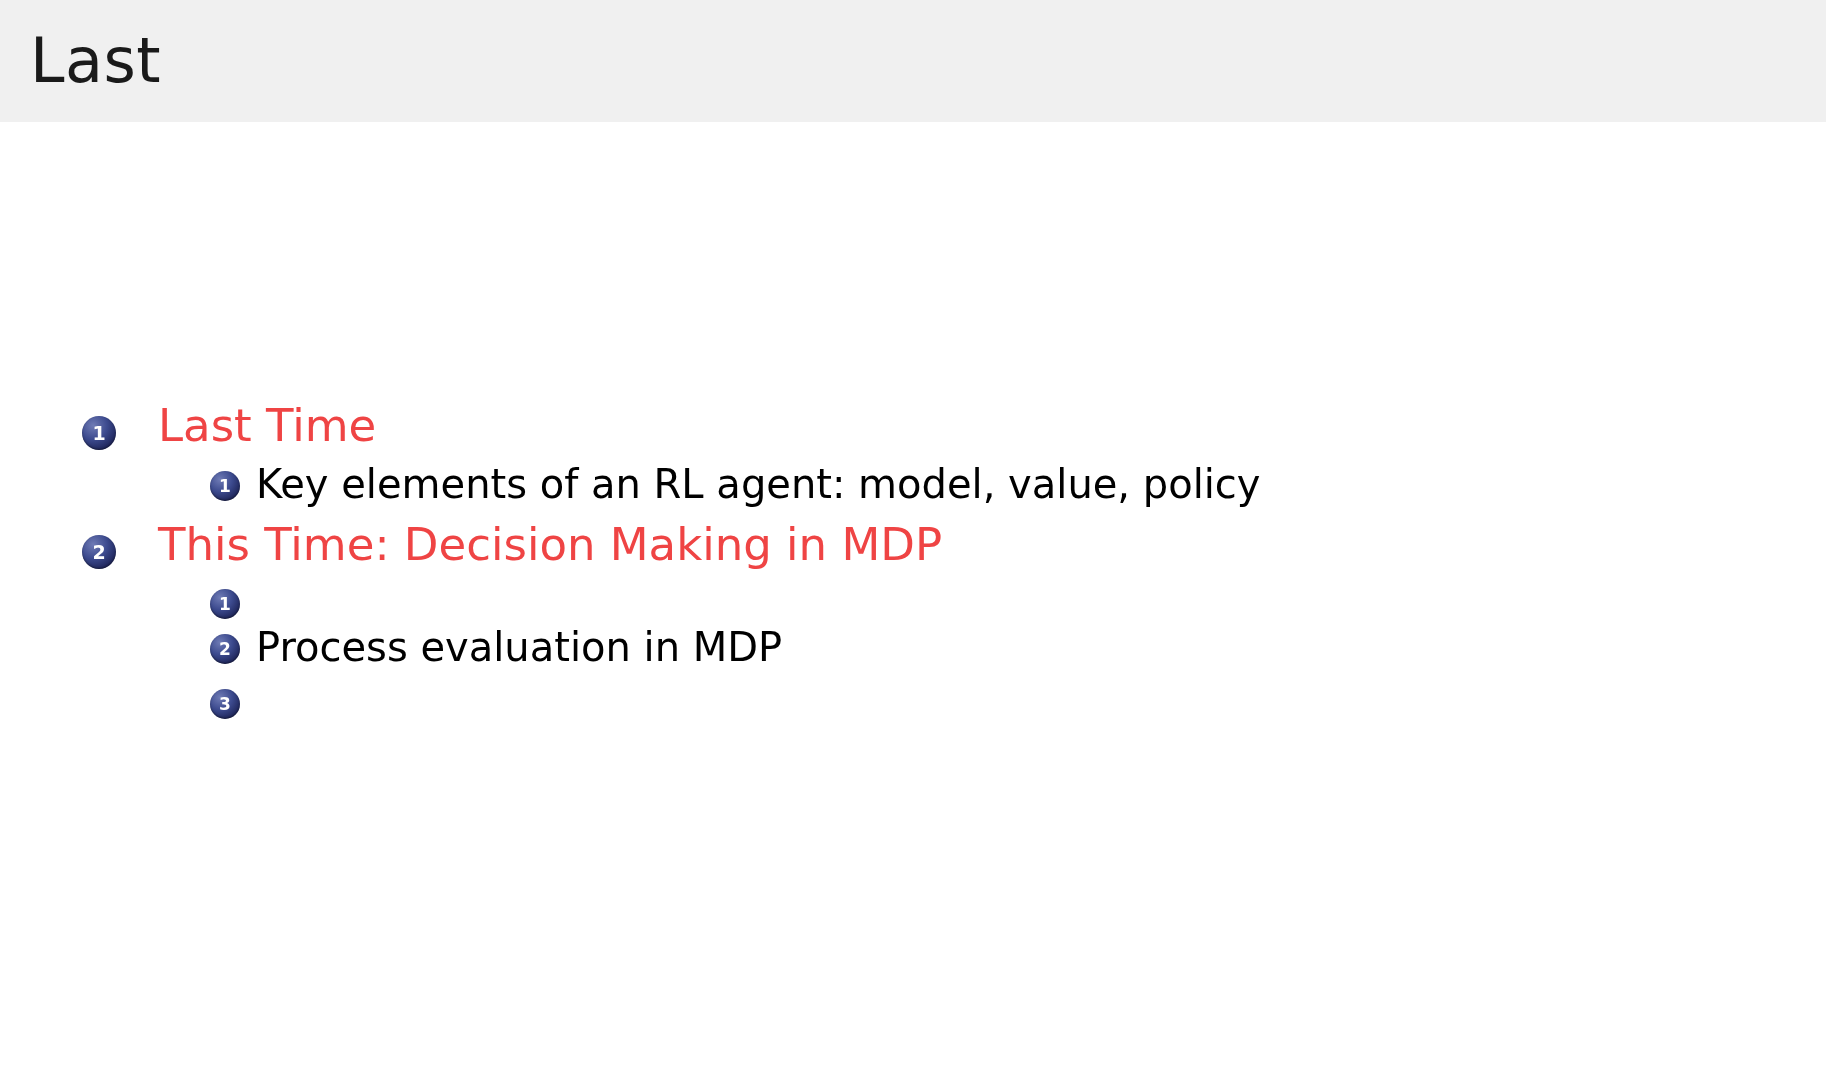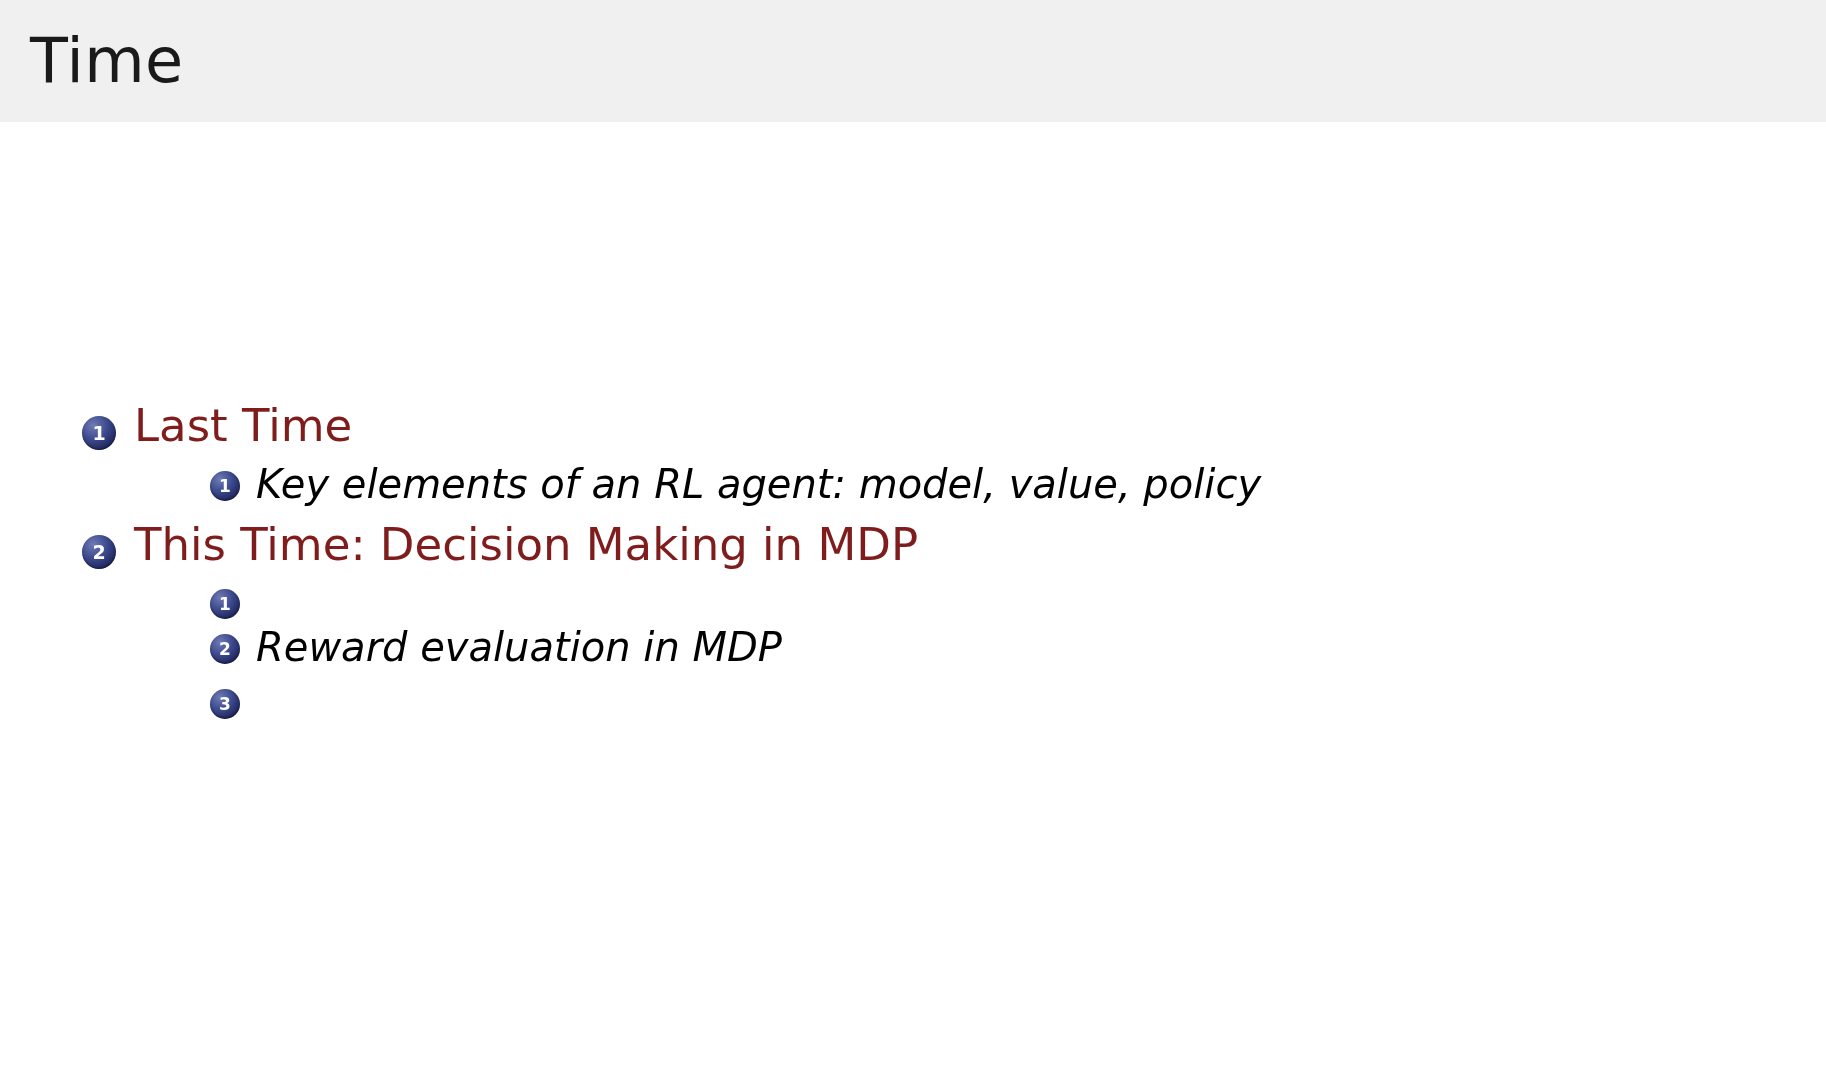--- a/index.html
+++ b/index.html
@@ -70,42 +70,42 @@
   .item1 > .num {
     flex: 0 0 auto;
     margin-left: 82px;
     margin-right: 18px;
     margin-top: 16px;
   }
 
   .item1 > .text {
     font-size: 45px;
     line-height: 1.15;
-    color: #7f1d1d;
+    color: #ef4444;
+    margin-left: 24px;
   }
 
   .item2 {
     display: flex;
     align-items: flex-start;
     margin-bottom: 2px;
   }
 
   .item2 > .num {
     flex: 0 0 auto;
     margin-left: 210px;
     margin-right: 16px;
     margin-top: 13px;
   }
 
   .item2 > .text {
     font-size: 40px;
     line-height: 1.32;
     color: #000000;
     max-width: 1560px;
-    font-style: italic;
   }
 
   
   .ball {
     display: inline-block;
     border-radius: 50%;
     color: #ffffff;
     text-align: center;
     font-weight: bold;
     background: radial-gradient(circle at 33% 28%, #6f7bb5 0%, #3c4a8e 42%, #20275c 75%, #161b43 100%);
@@ -128,21 +128,21 @@
     margin-top: 2px;
     margin-bottom: 8px;
   }
 </style>
 </head>
 <body>
 
 <div class="slide">
 
   <div class="title-bar">
-    <div class="slide-title">Time</div>
+    <div class="slide-title">Last</div>
   </div>
 
   <div class="content">
     <ol class="level1">
 
       <li class="item1">
         <span class="num">
           <span class="ball big">1</span>
         </span>
         <span class="text">Last Time</span>
@@ -170,21 +170,21 @@
         <ol class="level2">
           <li class="item2">
             <span class="num">
               <span class="ball small">1</span>
             </span>
           </li>
           <li class="item2">
             <span class="num">
               <span class="ball small">2</span>
             </span>
-            <span class="text">Reward evaluation in MDP</span>
+            <span class="text">Process evaluation in MDP</span>
           </li>
           <li class="item2">
             <span class="num">
               <span class="ball small">3</span>
             </span>
           </li>
         </ol>
       </div>
 
     </ol>

